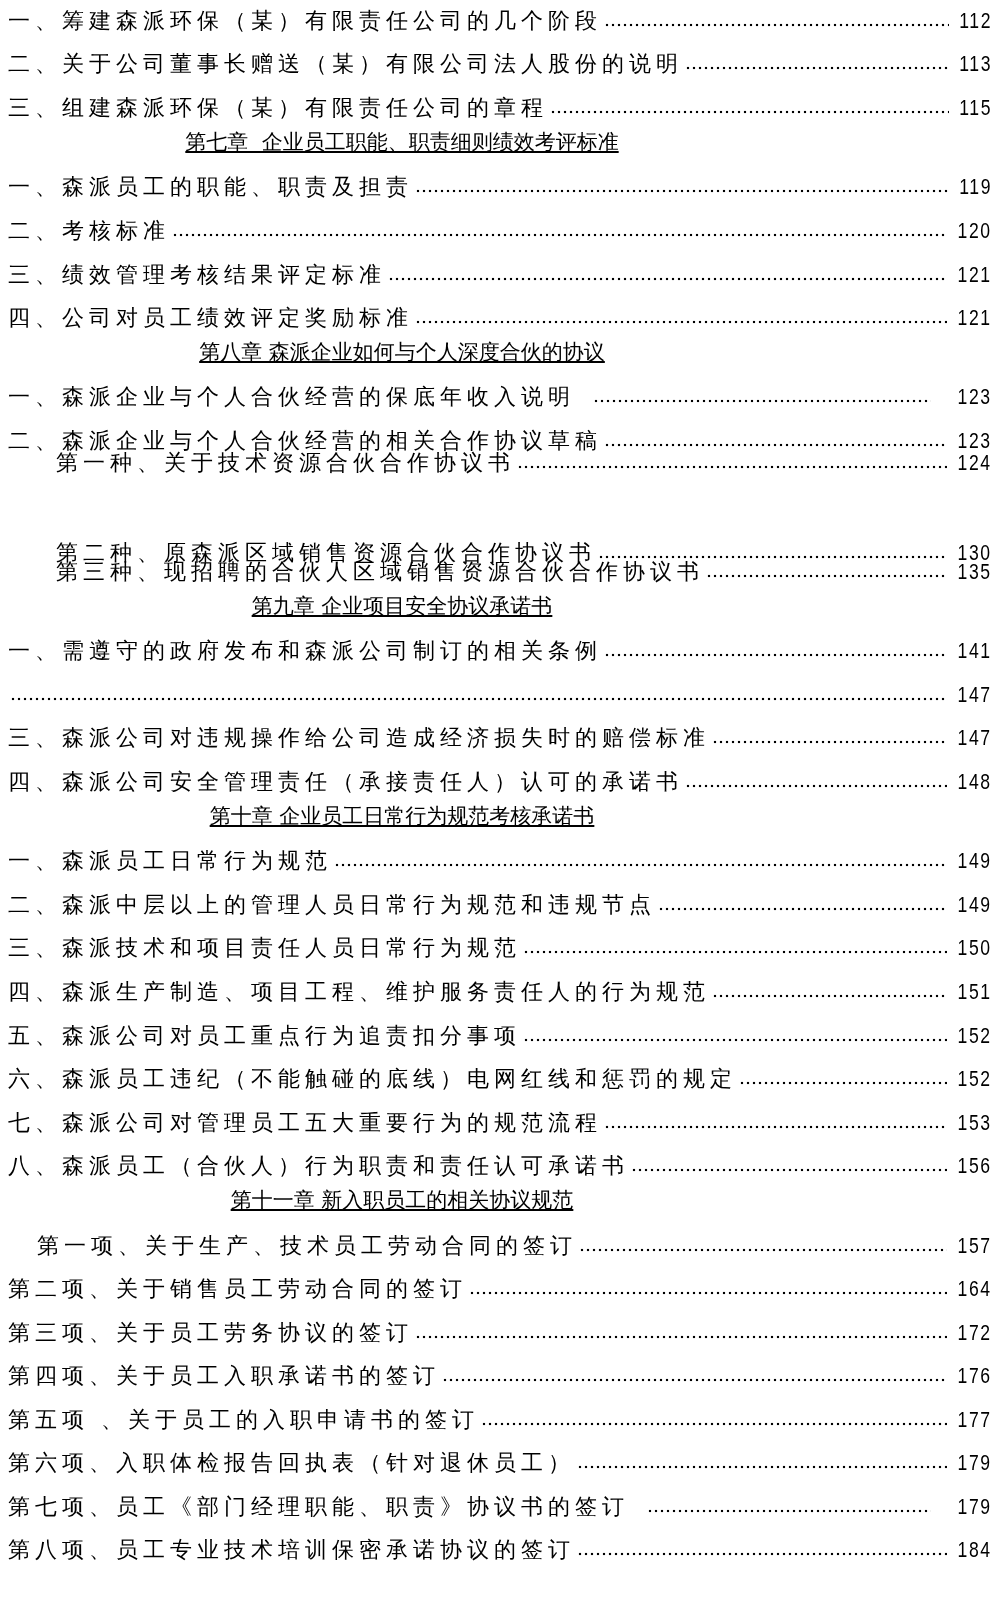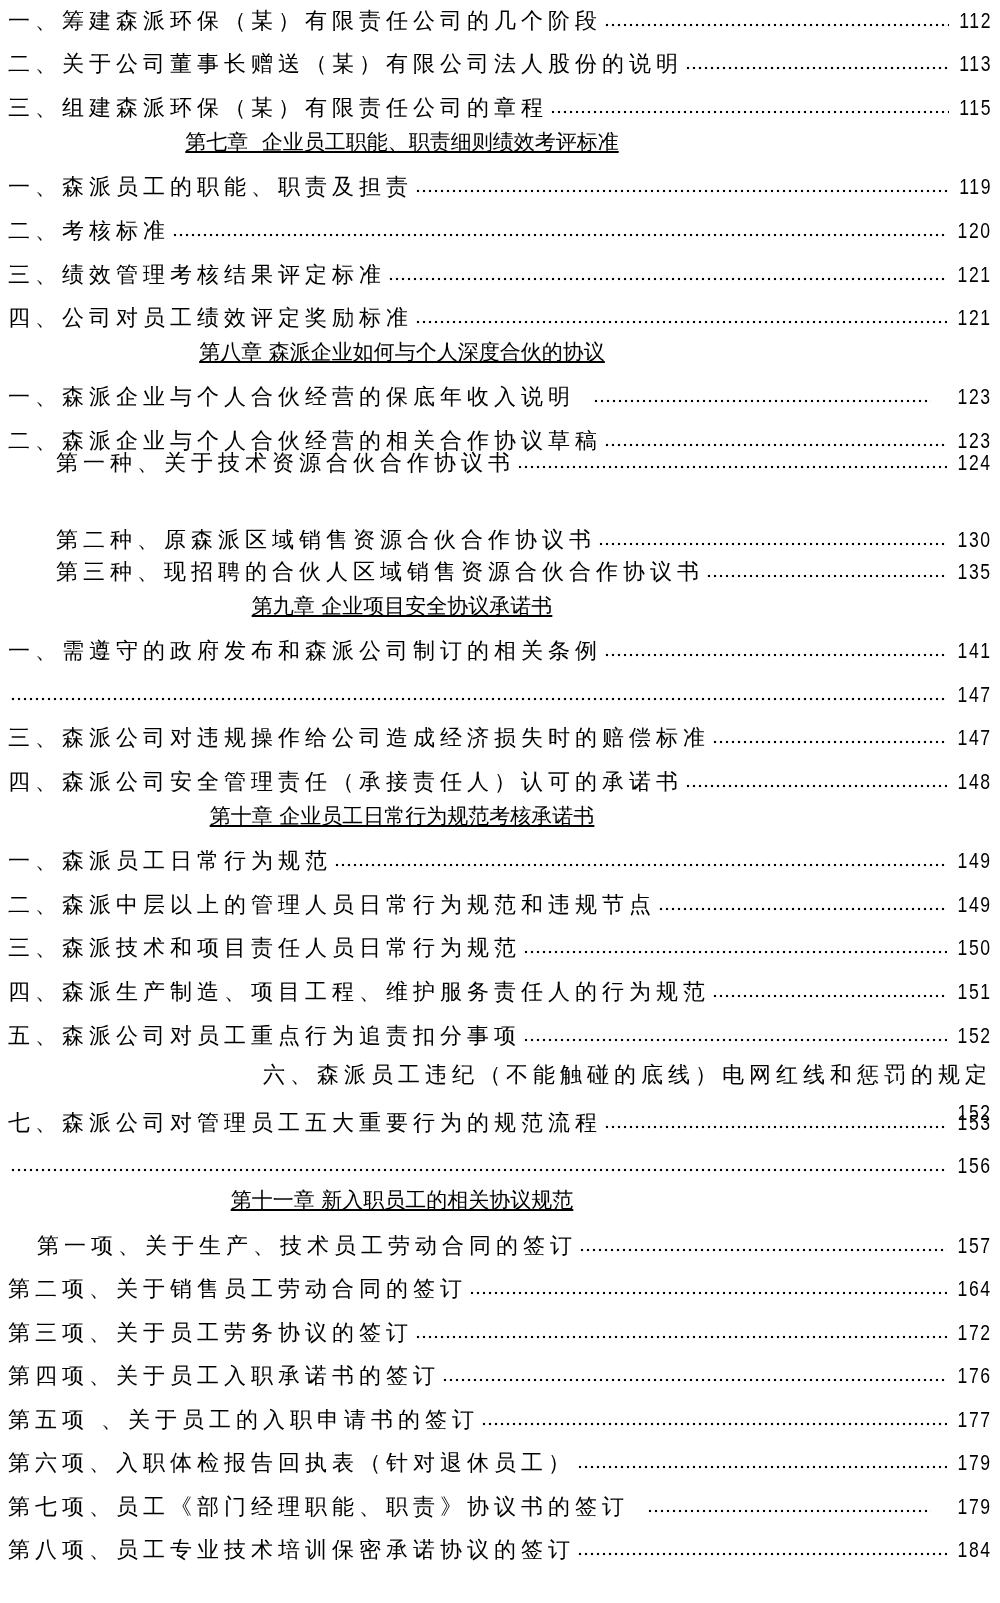--- a/index.html
+++ b/index.html
@@ -88,21 +88,21 @@
     <div class="row" style="top: 422px;">
       <span class="label">二、森派企业与个人合伙经营的相关合作协议草稿</span>
       <span class="leader"></span>
       <span class="page">123</span>
     </div>
     <div class="row indent" style="top: 444px;">
       <span class="label">第一种、关于技术资源合伙合作协议书</span>
       <span class="leader"></span>
       <span class="page">124</span>
     </div>
-    <div class="row indent" style="top: 521px;">
+    <div class="row indent" style="top: 534px;">
       <span class="label">第二种、原森派区域销售资源合伙合作协议书</span>
       <span class="leader"></span>
       <span class="page">130</span>
     </div>
     <div class="row indent" style="top: 553px;">
       <span class="label">第三种、现招聘的合伙人区域销售资源合伙合作协议书</span>
       <span class="leader"></span>
       <span class="page">135</span>
     </div>
     <div class="chapter" style="top: 591px;">第九章 企业项目安全协议承诺书</div>
@@ -144,31 +144,32 @@
     <div class="row" style="top: 973px;">
       <span class="label">四、森派生产制造、项目工程、维护服务责任人的行为规范</span>
       <span class="leader"></span>
       <span class="page">151</span>
     </div>
     <div class="row" style="top: 1017px;">
       <span class="label">五、森派公司对员工重点行为追责扣分事项</span>
       <span class="leader"></span>
       <span class="page">152</span>
     </div>
-    <div class="row" style="top: 1060px; flex-direction: column;">
+    <div class="row" style="top: 1060px;">
       <span class="label">六、森派员工违纪（不能触碰的底线）电网红线和惩罚的规定</span>
       <span class="leader"></span>
       <span class="page">152</span>
     </div>
     <div class="row" style="top: 1104px;">
       <span class="label">七、森派公司对管理员工五大重要行为的规范流程</span>
       <span class="leader"></span>
       <span class="page">153</span>
     </div>
     <div class="row" style="top: 1147px;">
+      <span class="label">八、森派员工（合伙人）行为职责和责任认可承诺书</span>
       <span class="leader"></span>
       <span class="page">156</span>
     </div>
     <div class="chapter" style="top: 1185px;">第十一章 新入职员工的相关协议规范</div>
     <div class="row" style="top: 1227px; margin-left: 29px;">
       <span class="label">第一项、关于生产、技术员工劳动合同的签订</span>
       <span class="leader"></span>
       <span class="page">157</span>
     </div>
     <div class="row" style="top: 1270px;">

